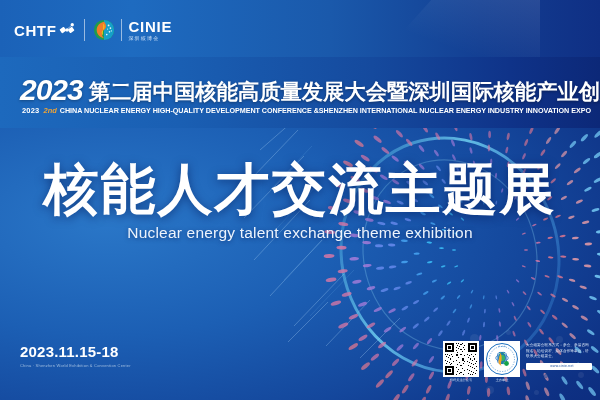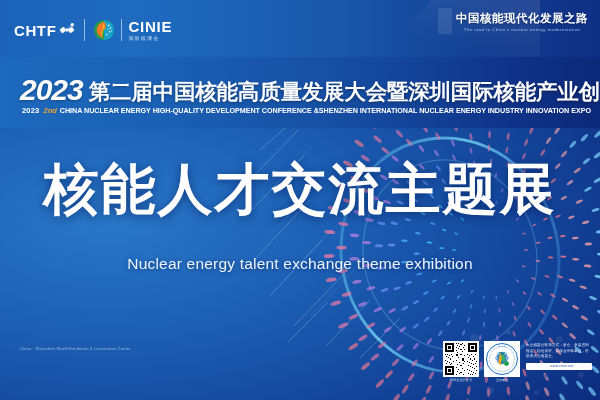--- a/index.html
+++ b/index.html
@@ -92,21 +92,21 @@
 
   
   .headline {
     position:absolute; left:0; top:162px; width:600px; text-align:center; z-index:5;
   }
   .headline-cn {
     color:#ffffff; font-size:55px; font-weight:bold; letter-spacing:2px; line-height:1;
     text-shadow:0 2px 10px rgba(0,20,80,.55);
   }
   .headline-en {
-    margin-top:38px; color:#edf4fd; font-size:15.5px; letter-spacing:.2px; font-weight:normal;
+    margin-top:7px; color:#edf4fd; font-size:15.5px; letter-spacing:.2px; font-weight:normal;
     text-shadow:0 1px 4px rgba(0,20,80,.5);
   }
 
   
   .footer-left { position:absolute; left:20px; top:344px; z-index:5; }
   .f-date { color:#ffffff; font-size:15px; font-weight:bold; letter-spacing:.2px; line-height:1.1; }
   .f-venue { color:#ffffff; font-size:8.5px; letter-spacing:.4px; margin-top:4px; line-height:1.1; }
   .f-venue-en { color:#9fbde0; font-size:4px; letter-spacing:.2px; margin-top:3px; line-height:1.1; }
 
   .footer-right { position:absolute; right:8px; top:341px; display:flex; align-items:flex-start; z-index:5; }
@@ -571,45 +571,41 @@
     </span>
 
     <div class="divider-v" style="margin:0 6px 0 0;"></div>
 
     <div class="cinie-block">
       <span class="cinie-text">CINIE</span>
       <span class="cinie-sub">深圳核博会</span>
     </div>
   </div>
 
-  <div class="slogan">
-    <div class="slogan-bar"></div>
-    <div class="slogan-cn">中国核能现代化发展之路</div>
-    <div class="slogan-en">The road to China's nuclear energy modernization</div>
-  </div>
 
   <div class="titleband"></div>
 
   <div class="titlerow">
     <span class="year">2023</span>
     <span class="conf-cn">第二届中国核能高质量发展大会暨深圳国际核能产业创新博览会</span>
   </div>
 
   <div class="conf-en-row">
     <span class="conf-en-year">2023</span>
     <span class="conf-ord">2nd</span>
     <span class="conf-en">CHINA NUCLEAR ENERGY HIGH-QUALITY DEVELOPMENT CONFERENCE &amp;SHENZHEN INTERNATIONAL NUCLEAR ENERGY INDUSTRY INNOVATION EXPO</span>
   </div>
 
   <div class="headline">
     <div class="headline-cn">核能人才交流主题展</div>
     <div class="headline-en">Nuclear energy talent exchange theme exhibition</div>
   </div>
 
   <div class="footer-left">
+    <div class="f-date">2023.11.15-18</div>
     <div class="f-venue-en">China · Shenzhen World Exhibition &amp; Convention Center</div>
   </div>
 
   <div class="footer-right">
 
     <div class="qr-cell">
       <div class="qr-img">
         <svg viewBox="0 0 33 33" shape-rendering="crispEdges">
           <rect width="33" height="33" fill="#fff"></rect>
           <g fill="#000">

